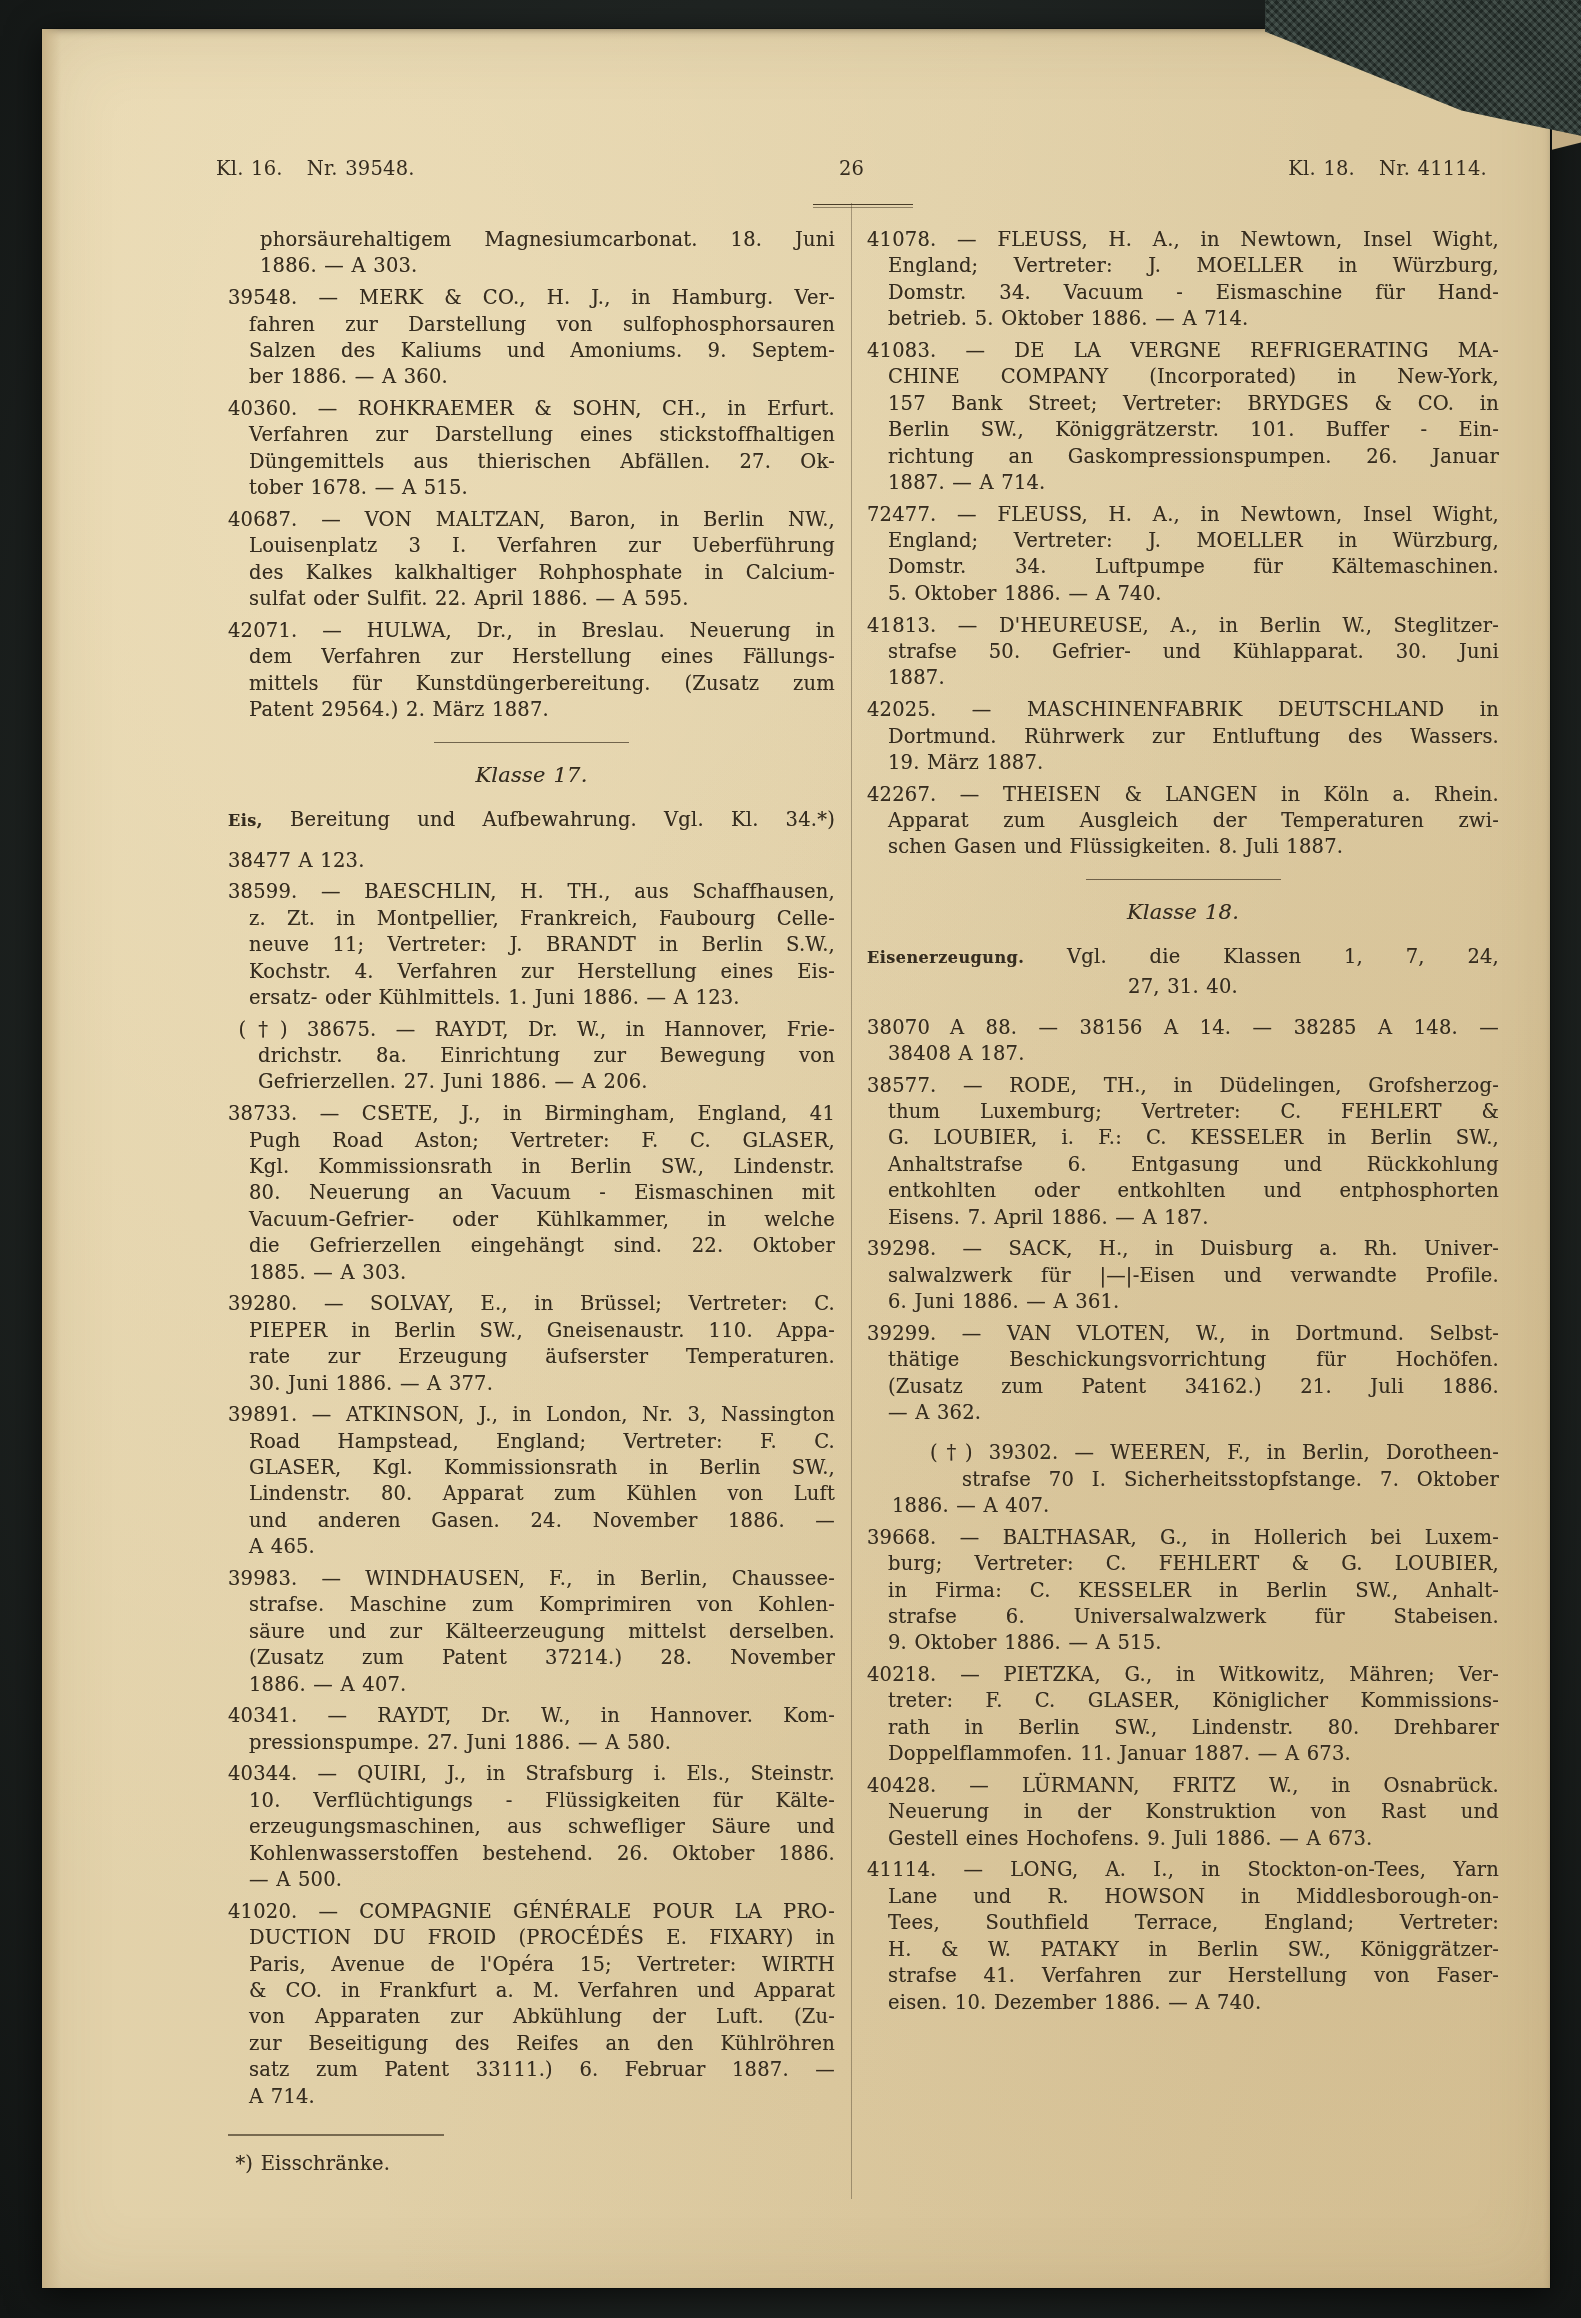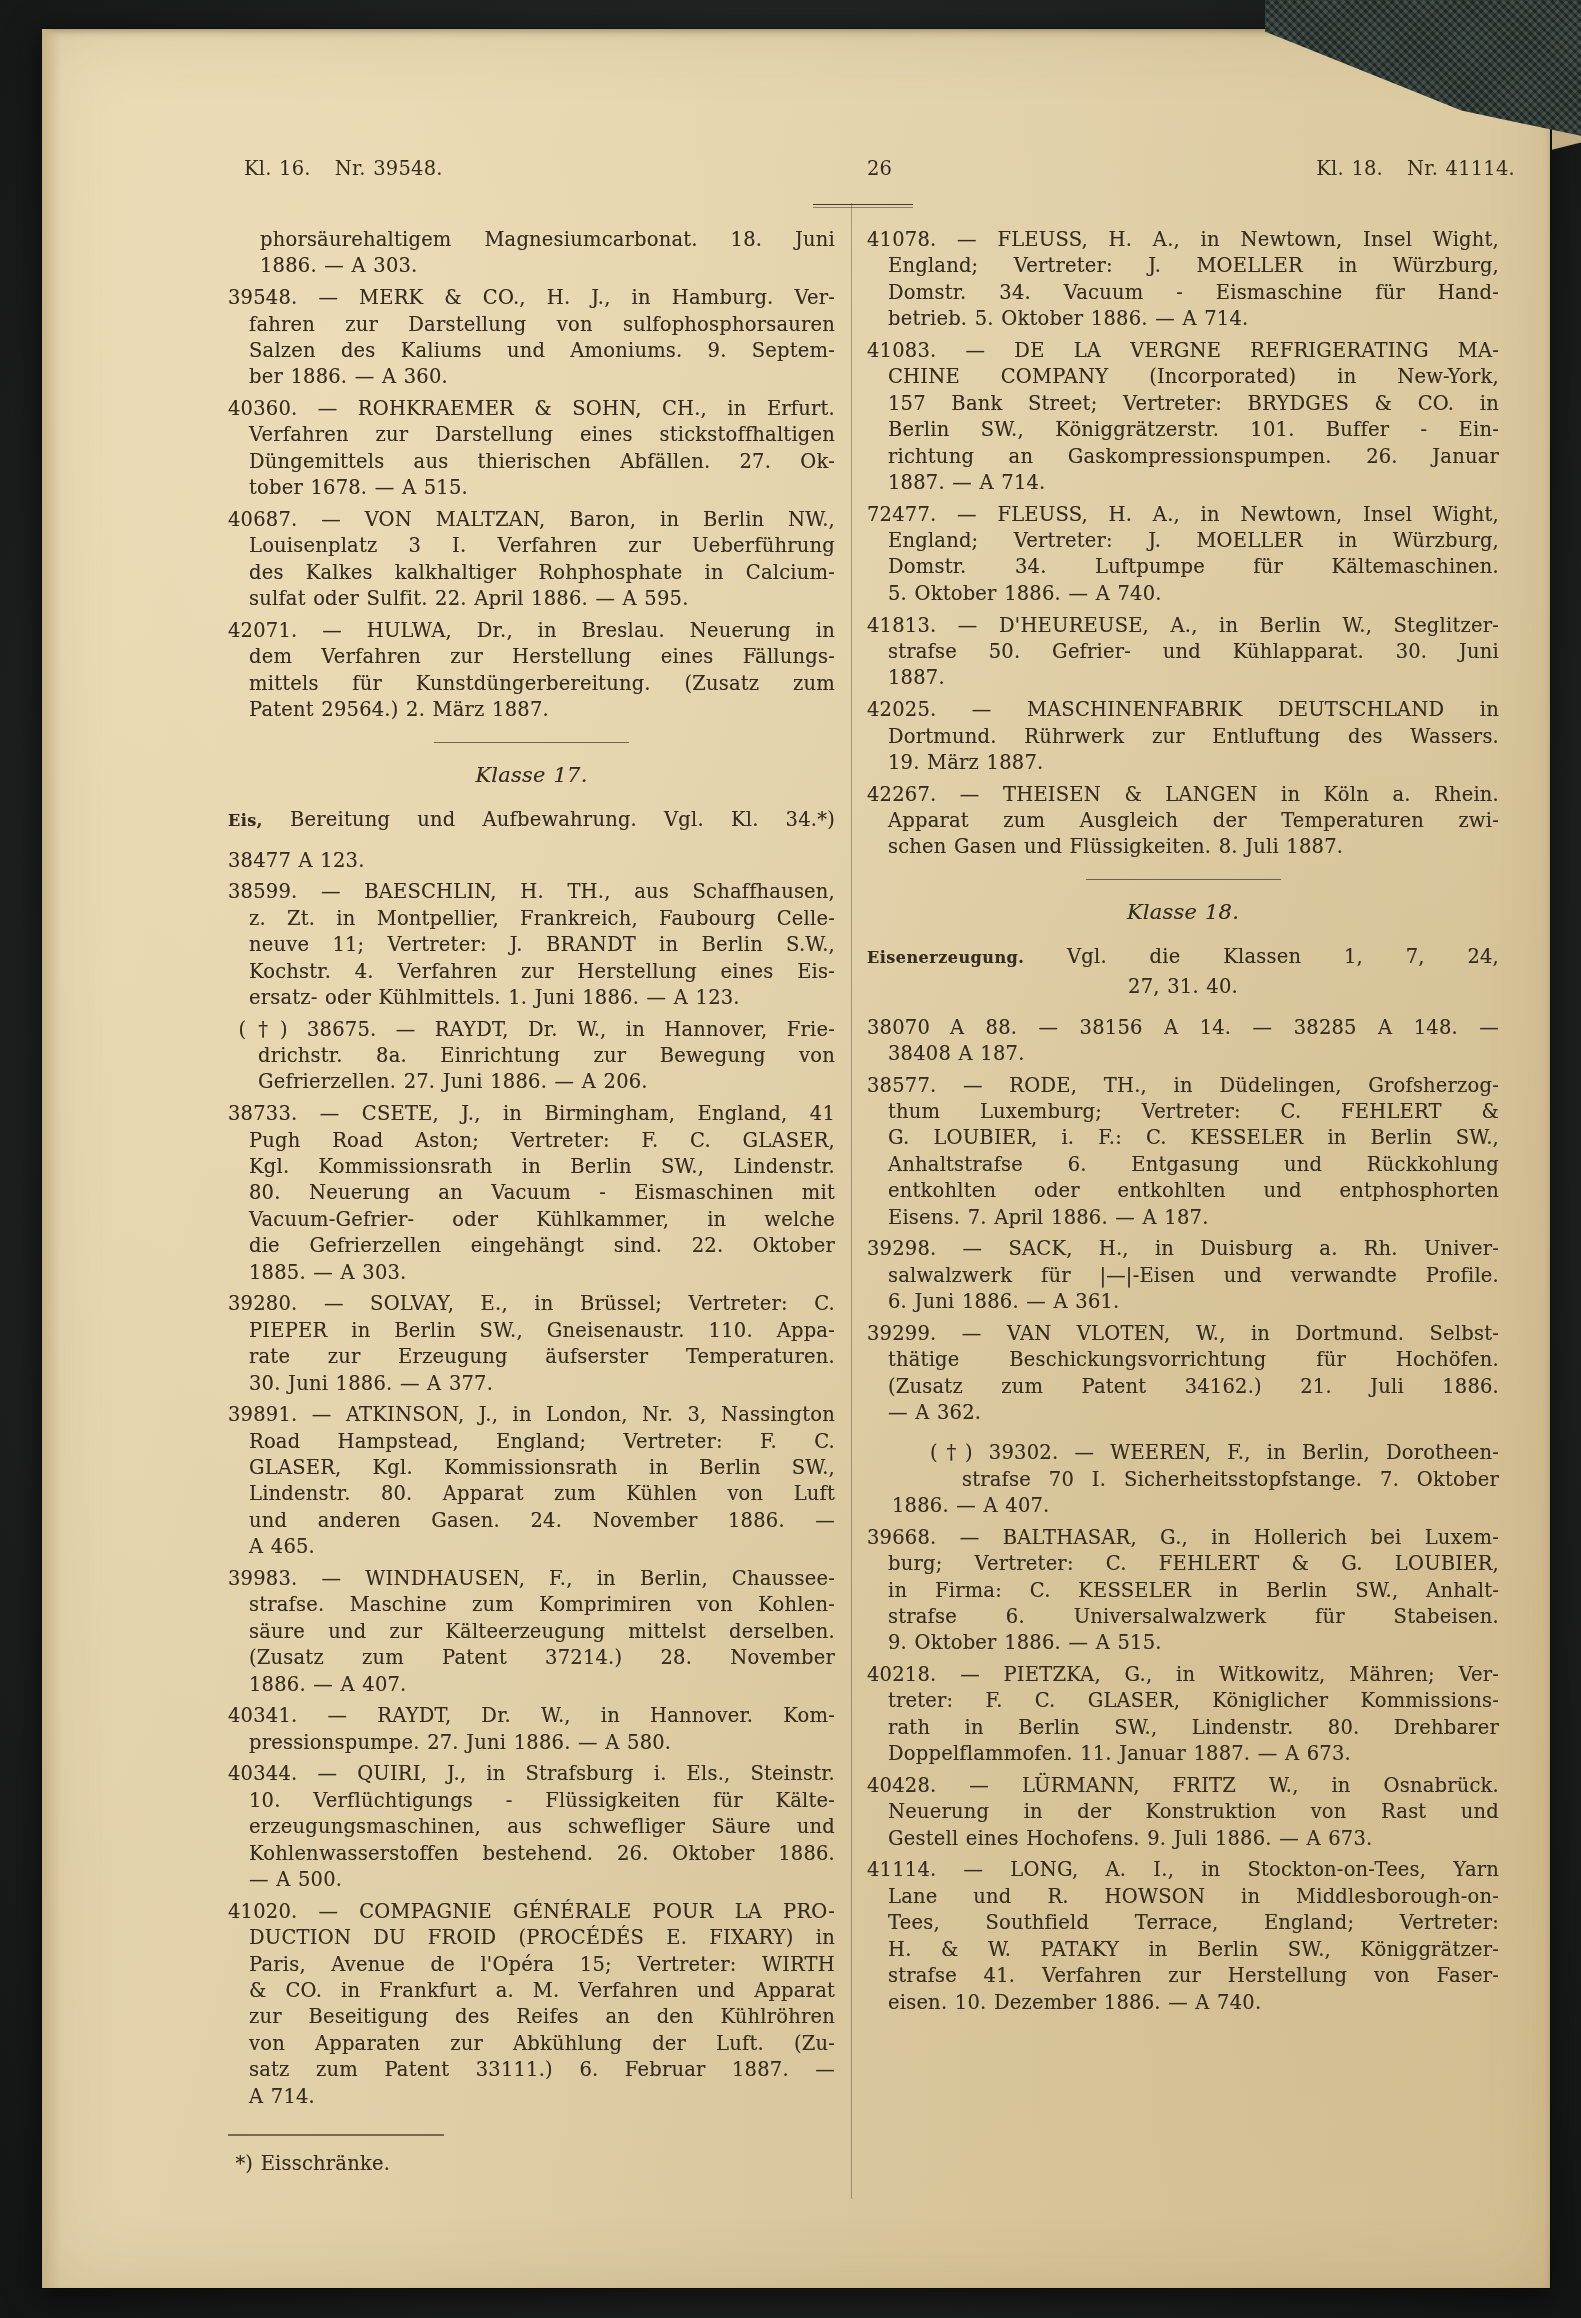--- a/index.html
+++ b/index.html
@@ -18,21 +18,21 @@
          background:linear-gradient(90deg,#c7b288 0%,rgba(199,178,136,0) 100%);}
   .binding{position:absolute;top:0;right:0;width:317px;height:158px;z-index:3;
          background:
            repeating-linear-gradient(45deg, rgba(150,170,160,.13) 0 3.2px, rgba(0,0,0,.16) 3.2px 6.3px),
            repeating-linear-gradient(-45deg, rgba(150,170,160,.10) 0 3.2px, rgba(8,12,10,.2) 3.2px 6.3px),
            #2d3733;
          clip-path:polygon(0 0,100% 0,100% 86%,62% 70%,0 20%);
          box-shadow:0 3.2px 9.5px rgba(0,0,0,.5);}
   .page-sliver{position:absolute;right:0;top:89px;width:30px;height:57px;z-index:2;
          background:#c3ad84;transform:skewY(-14deg);}
-  .header{position:absolute;left:202px;top:127px;width:1271px;height:27.5px;}
+  .header{position:absolute;left:174px;top:127px;width:1271px;height:27.5px;}
   .h-left{position:absolute;left:0;}
   .h-right{position:absolute;right:0;}
   .h-center{position:absolute;left:50%;transform:translateX(-50%);}
   .hgap{margin-left:24px;}
   .pn-rule{position:absolute;left:821px;top:175px;transform:translateX(-50%);width:100px;height:2.1px;
          border-top:1.6px solid #493d29;border-bottom:1.1px solid rgba(73,61,41,.55);}
   .vdivider{position:absolute;left:809px;top:174px;width:1.1px;height:1996px;background:rgba(74,61,42,.42);}
   .col{position:absolute;top:198px;text-shadow:0 0 0.5px rgba(53,44,30,.45);}
   .col-left{left:186px;width:607px;}
   .col-right{left:825px;width:632px;}
@@ -149,22 +149,22 @@
           <div class="line cont j">10. Verflüchtigungs - Flüssigkeiten für Kälte-</div>
           <div class="line cont j">erzeugungsmaschinen, aus schwefliger Säure und</div>
           <div class="line cont j">Kohlenwasserstoffen bestehend. 26. Oktober 1886.</div>
           <div class="line cont">— A 500.</div>
         </div>
         <div class="block entry">
           <div class="line j">41020. — COMPAGNIE GÉNÉRALE POUR LA PRO-</div>
           <div class="line cont j">DUCTION DU FROID (PROCÉDÉS E. FIXARY) in</div>
           <div class="line cont j">Paris, Avenue de l'Opéra 15; Vertreter: WIRTH</div>
           <div class="line cont j">&amp; CO. in Frankfurt a. M. Verfahren und Apparat</div>
+          <div class="line cont j">von Apparaten zur Abkühlung der Luft. (Zu-</div>
           <div class="line cont j">zur Beseitigung des Reifes an den Kühlröhren</div>
-          <div class="line cont j">von Apparaten zur Abkühlung der Luft. (Zu-</div>
           <div class="line cont j">satz zum Patent 33111.) 6. Februar 1887. —</div>
           <div class="line cont">A 714.</div>
         </div>
         <div class="rule-foot"></div>
         <div class="footnote">*) Eisschränke.</div>
       </div>
     <div class="col col-right" id="col-right">
         <div class="block entry">
           <div class="line j">41078. — FLEUSS, H. A., in Newtown, Insel Wight,</div>
           <div class="line cont j">England; Vertreter: J. MOELLER in Würzburg,</div>

